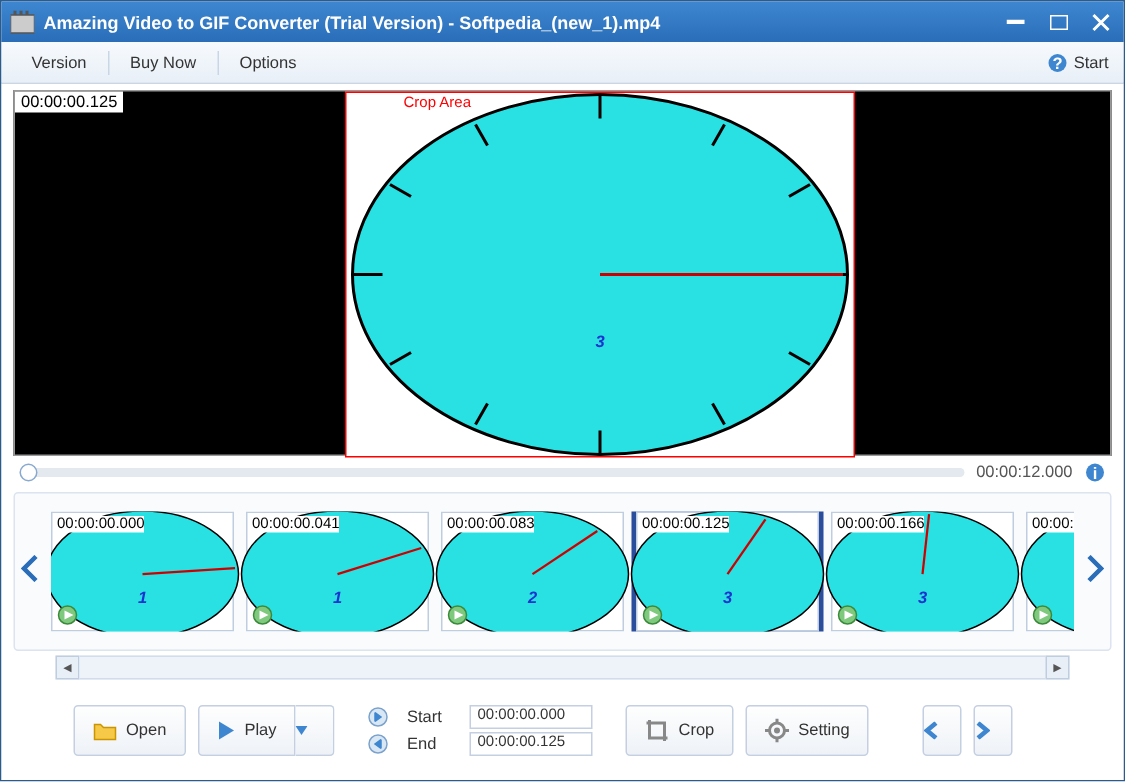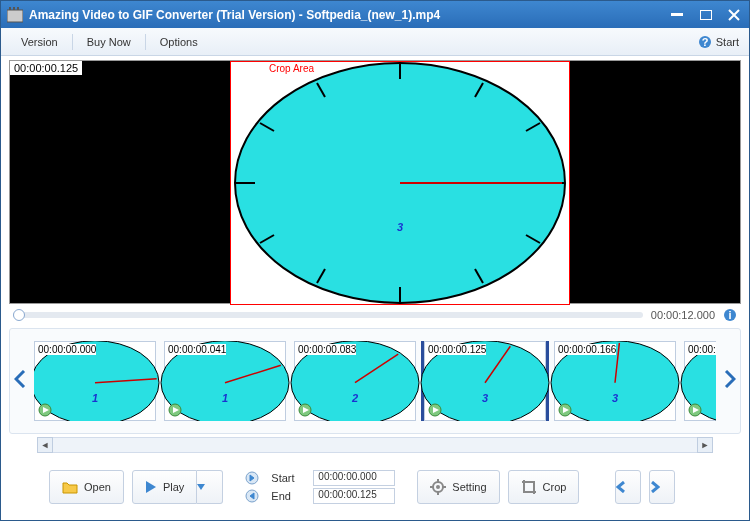--- a/index.html
+++ b/index.html
@@ -272,37 +272,37 @@
               <circle cx="7" cy="7" r="6" fill="#d9e7f5" stroke="#7ba2cc"></circle>
               <path d="M9 4 L9 10 M9 4 L5 7 L9 10" fill="#3e87d0" stroke="#3e87d0"></path>
             </svg>
           <span class="selabel">End</span>
           <div class="sefield">00:00:00.125</div>
         </div>
       </div>
       <div class="bspacer"></div>
       <div class="btn">
         <svg width="16" height="16">
+            <path d="M3 1 L3 13 L15 13 M1 3 L13 3 L13 15" fill="none" stroke="#888" stroke-width="2"></path>
+          </svg>
+        <span>Crop</span>
+      </div>
+      <div class="btn">
+        <svg width="16" height="16">
             <circle cx="8" cy="8" r="5" fill="none" stroke="#888" stroke-width="2"></circle>
             <circle cx="8" cy="8" r="2" fill="#888"></circle>
             <g stroke="#888" stroke-width="2">
               <line x1="8" y1="0" x2="8" y2="3"></line>
               <line x1="8" y1="13" x2="8" y2="16"></line>
               <line x1="0" y1="8" x2="3" y2="8"></line>
               <line x1="13" y1="8" x2="16" y2="8"></line>
             </g>
           </svg>
         <span>Setting</span>
       </div>
-      <div class="btn">
-        <svg width="16" height="16">
-            <path d="M3 1 L3 13 L15 13 M1 3 L13 3 L13 15" fill="none" stroke="#888" stroke-width="2"></path>
-          </svg>
-        <span>Crop</span>
-      </div>
       <div class="bspacer"></div>
       <div class="bspacer"></div>
       <div class="btn small">
         <svg width="10" height="12">
             <path d="M8 1 L2 6 L8 11" fill="none" stroke="#3e87d0" stroke-width="3"></path>
           </svg>
       </div>
       <div class="btn small">
         <svg width="10" height="12">
             <path d="M2 1 L8 6 L2 11" fill="none" stroke="#3e87d0" stroke-width="3"></path>

